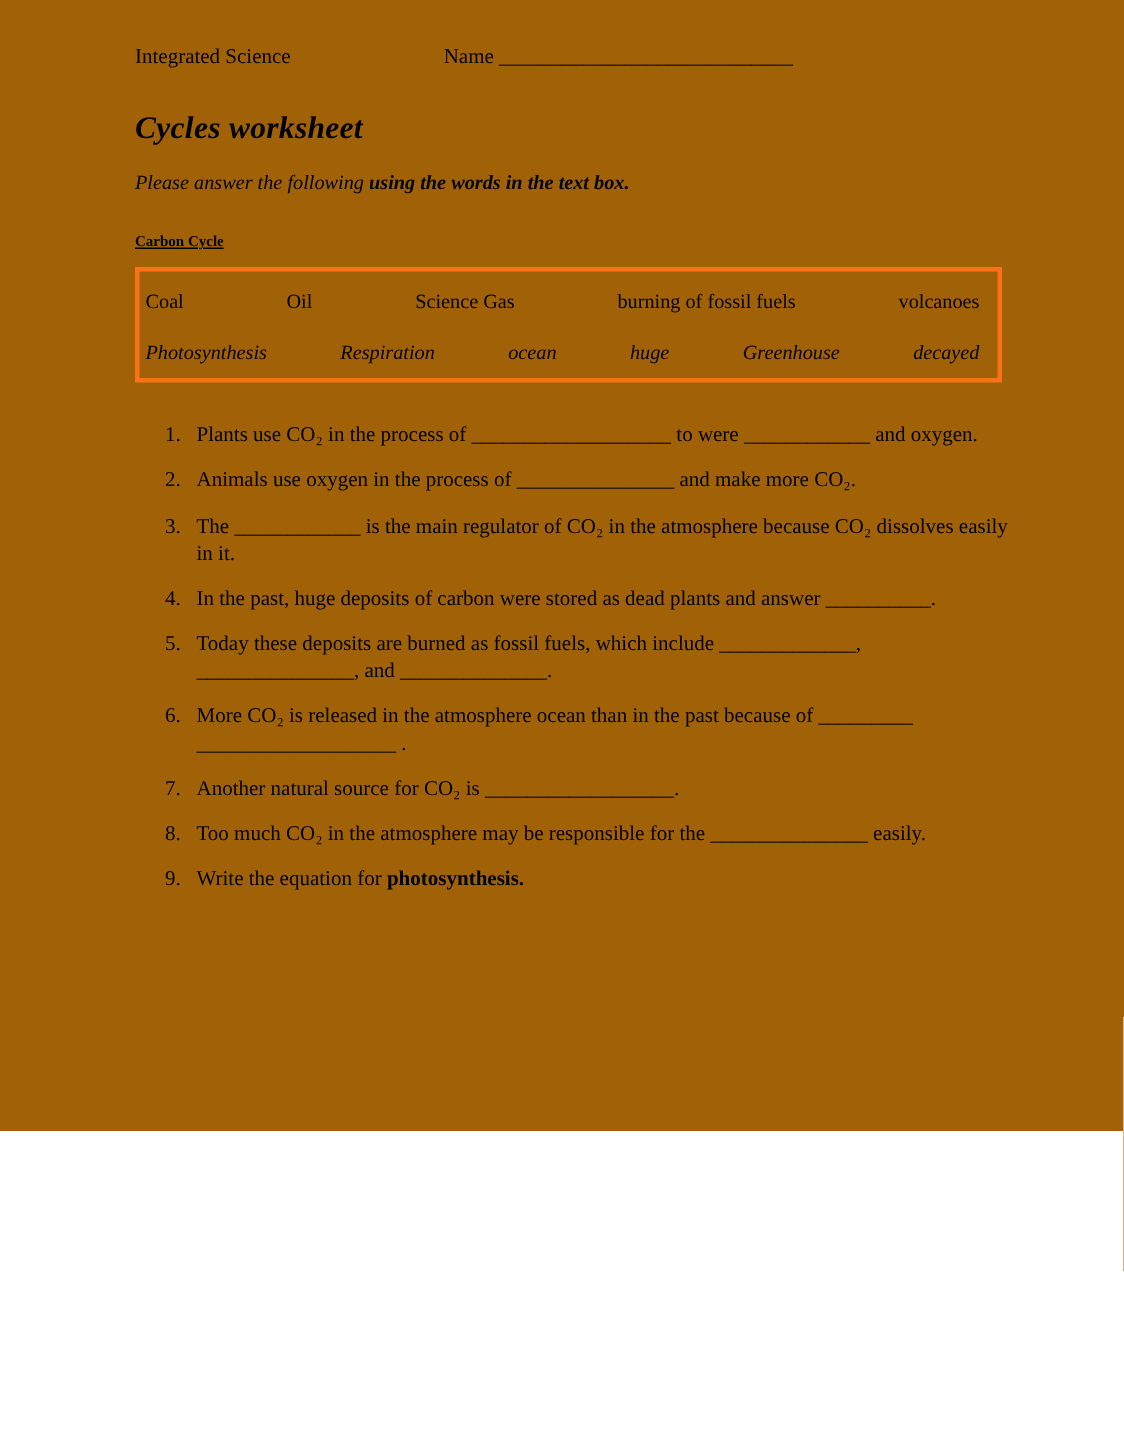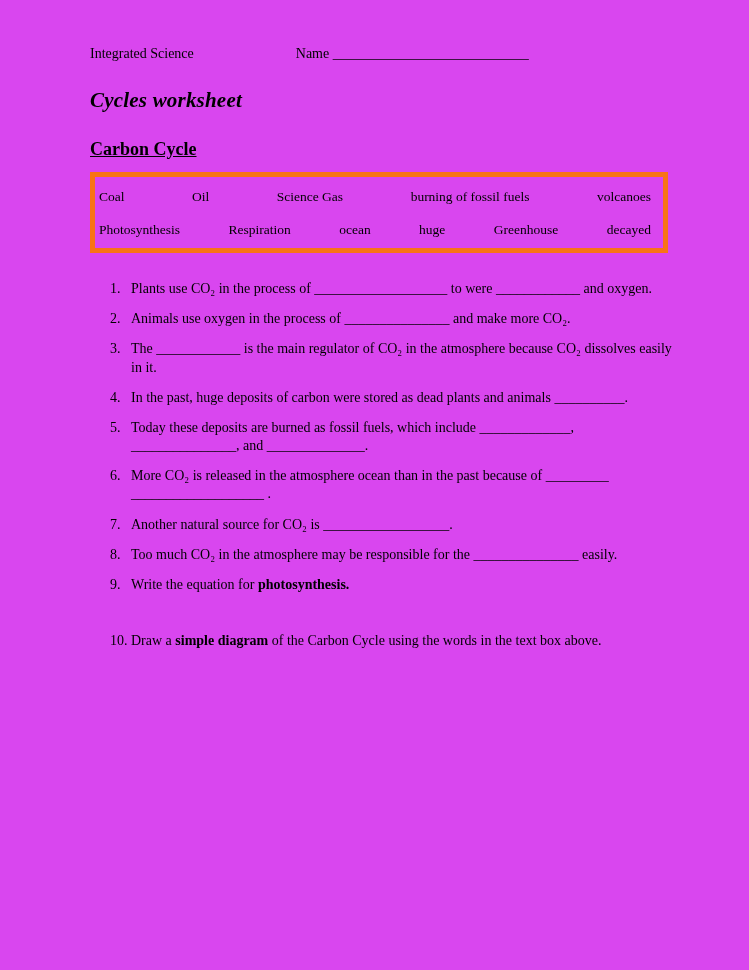--- a/index.html
+++ b/index.html
@@ -3,28 +3,28 @@
 <meta charset="utf-8">
 <style>
   html, body {
     margin: 0;
     padding: 0;
     background: #ffffff;
   }
   .page {
     position: relative;
     width: 749px;
-    height: 970px;
+    height: 754px;
     box-sizing: border-box;
-    background: #d946ef;
+    background: #a16207;
     color: #000000;
     font-family: "Liberation Serif", "DejaVu Serif", serif;
     font-size: 14px;
     line-height: 1.3;
-    padding: 45px 81px 20px 90px;
+    padding: 30px 81px 20px 90px;
     overflow: hidden;
   }
   .header {
     display: flex;
     align-items: baseline;
   }
   .name-line {
     margin-left: 102px;
     white-space: nowrap;
   }
@@ -36,35 +36,35 @@
     letter-spacing: 0.2px;
   }
   .subtitle {
     margin: 3px 0 0 0;
     font-style: italic;
     font-size: 13.5px;
   }
   .subtitle b { font-style: italic; }
   .section-heading {
     margin: 24px 0 0 0;
-    font-size: 18px;
+    font-size: 10px;
     font-weight: bold;
     text-decoration: underline;
   }
   .word-bank {
     margin-top: 10px;
-    border: 5px solid #f97316;
+    border: 3px solid #f97316;
     padding: 11px 12px 9px 4px;
   }
   .wb-row {
     display: flex;
     justify-content: space-between;
     font-size: 13.5px;
   }
-  .wb-row + .wb-row { margin-top: 16px; }
+  .wb-row + .wb-row { margin-top: 16px; font-style: italic; }
   .questions {
     margin-top: 27px;
     padding-left: 20px;
     width: 562px;
   }
   .q {
     display: flex;
     margin-bottom: 12px;
   }
   .qnum {
@@ -82,20 +82,23 @@
   <div class="header">
     <span>Integrated Science</span>
     <span class="name-line">
       <span>Name</span>
       <span>____________________________</span>
     </span>
   </div>
 
   <h1 class="page-title">Cycles worksheet</h1>
 
+  <p class="subtitle">
+    <span>Please answer the following </span><b>using the words in the text box.</b>
+  </p>
 
   <h2 class="section-heading">Carbon Cycle</h2>
 
   <div class="word-bank">
     <div class="wb-row">
       <span>Coal</span>
       <span>Oil</span>
       <span>Science Gas</span>
       <span>burning of fossil fuels</span>
       <span>volcanoes</span>
@@ -122,21 +125,21 @@
       <span class="qtext">Animals use oxygen in the process of _______________ and make more CO₂.</span>
     </div>
 
     <div class="q">
       <span class="qnum">3.</span>
       <span class="qtext">The ____________ is the main regulator of CO₂ in the atmosphere because CO₂ dissolves easily in it.</span>
     </div>
 
     <div class="q">
       <span class="qnum">4.</span>
-      <span class="qtext">In the past, huge deposits of carbon were stored as dead plants and animals __________.</span>
+      <span class="qtext">In the past, huge deposits of carbon were stored as dead plants and answer __________.</span>
     </div>
 
     <div class="q">
       <span class="qnum">5.</span>
       <span class="qtext">Today these deposits are burned as fossil fuels, which include _____________, _______________, and ______________.</span>
     </div>
 
     <div class="q">
       <span class="qnum">6.</span>
       <span class="qtext">More CO₂ is released in the atmosphere ocean than in the past because of _________ ___________________ .</span>
@@ -150,20 +153,16 @@
     <div class="q">
       <span class="qnum">8.</span>
       <span class="qtext">Too much CO₂ in the atmosphere may be responsible for the _______________ easily.</span>
     </div>
 
     <div class="q">
       <span class="qnum">9.</span>
       <span class="qtext"><span>Write the equation for </span><b>photosynthesis.</b></span>
     </div>
 
-    <div class="q q-gap-top">
-      <span class="qnum">10.</span>
-      <span class="qtext"><span>Draw a </span><b>simple diagram</b><span> of the Carbon Cycle using the words in the text box above.</span></span>
-    </div>
 
   </div>
 
 </div>
 
 </body></html>

